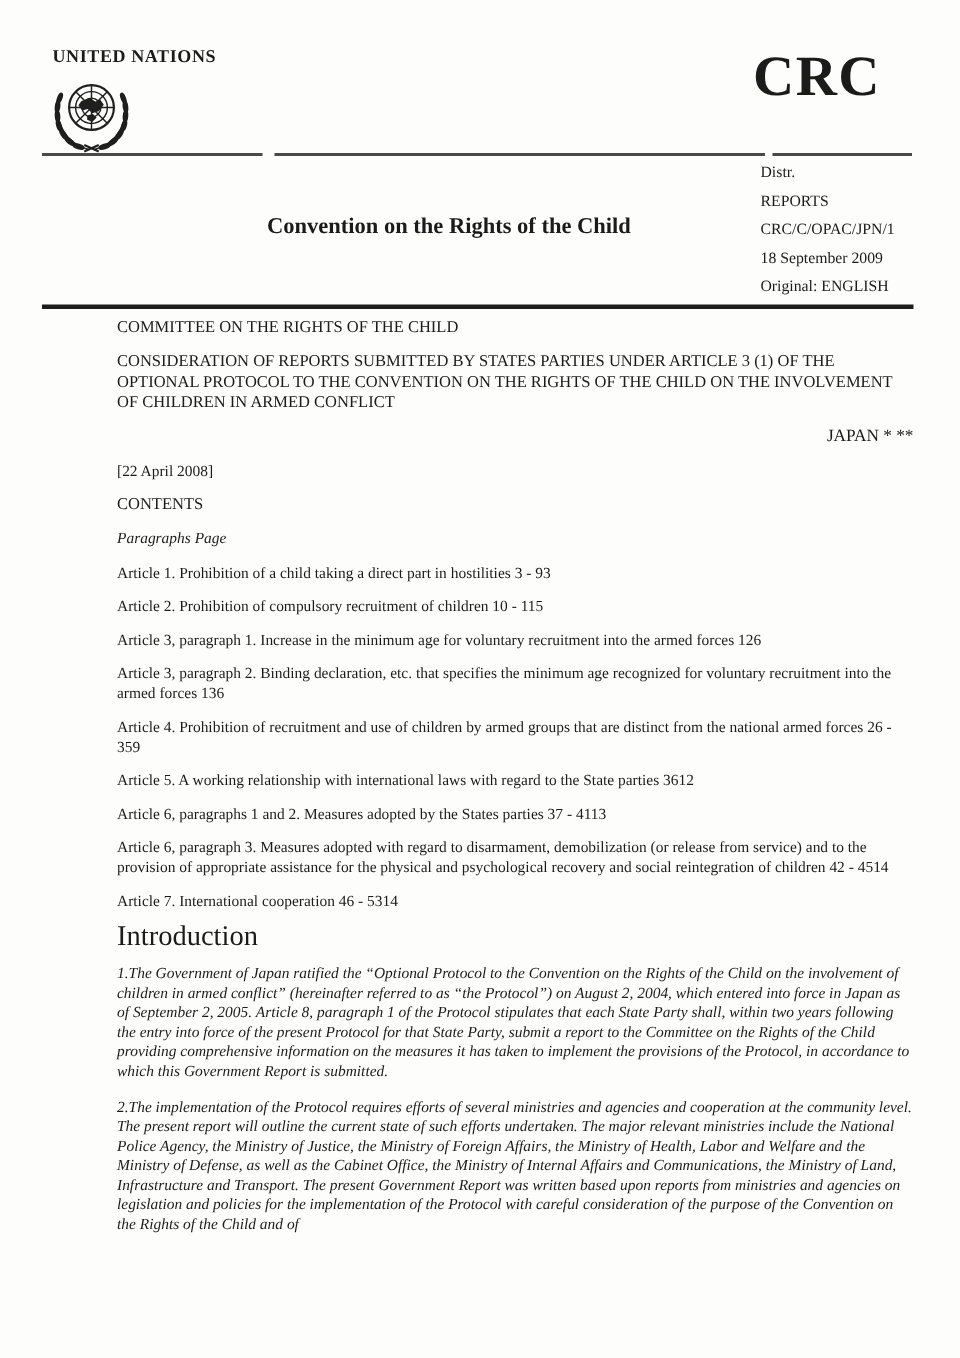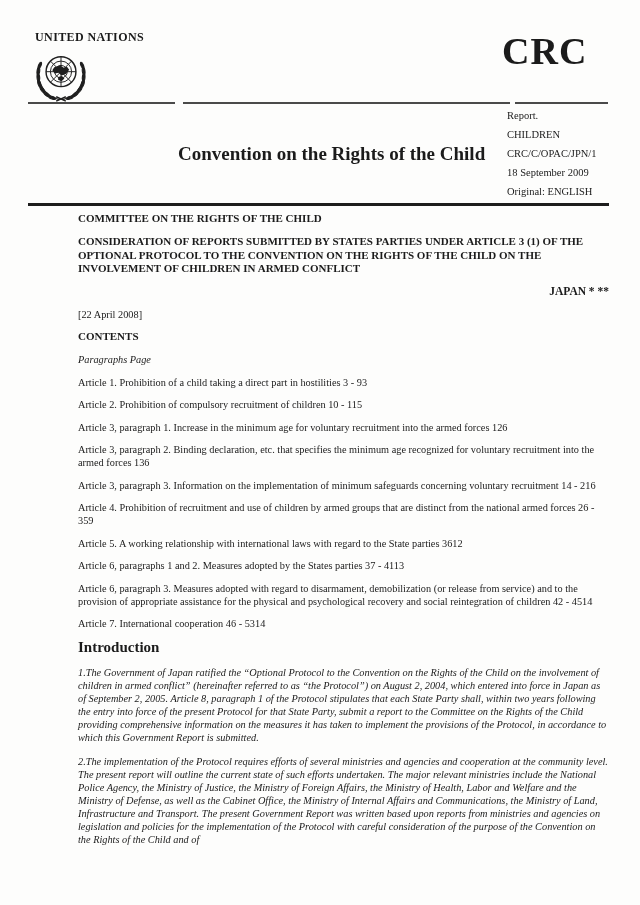--- a/index.html
+++ b/index.html
@@ -33,39 +33,39 @@
   .hrule { position: absolute; top: 102px; height: 2px; background: #4a4a4a; }
   .hrule.seg1 { left: 28px;  width: 147px; }
   .hrule.seg2 { left: 183px; width: 327px; }
   .hrule.seg3 { left: 515px; width: 93px; }
   .distr-block {
     position: absolute; left: 507px; top: 106px;
     font-size: 10.5px; line-height: 19px; white-space: nowrap;
   }
   .doc-title {
     position: absolute; left: 178px; top: 143px;
-    font-size: 19px; font-weight: bold; white-space: nowrap;
+    font-size: 15px; font-weight: bold; white-space: nowrap;
   }
   .thick-rule {
     position: absolute; left: 28px; top: 203px;
     width: 581px; height: 2.5px; background: #1d1d1d;
   }
   
   .body-col {
     position: absolute; left: 78px; top: 212px;
     width: 531px;
     font-size: 10.3px; line-height: 13px;
   }
   .body-col p { margin: 0 0 9.5px 0; }
-  .b { font-weight: bold; }
+  .b { font-weight: normal; }
   .heading { font-size: 11px; line-height: 13.5px; }
   .japan { font-size: 11.5px; text-align: right; }
   .cols-label { font-style: italic; }
   .intro-heading {
-    font-size: 15px; font-weight: bold;
+    font-size: 19px; font-weight: normal;
     margin: 3px 0 11px 0; line-height: 15px;
   }
   .para { margin: 0 0 11px 0 !important; text-align: left; font-style: italic; }
 </style>
 </head>
 <body>
 
 <div id="page">
 
   <div class="un-name">UNITED NATIONS</div>
@@ -115,22 +115,22 @@
     </g>
   </svg>
 
   <div class="crc-symbol">CRC</div>
 
   <div class="hrule seg1"></div>
   <div class="hrule seg2"></div>
   <div class="hrule seg3"></div>
 
   <div class="distr-block">
-    <div>Report.</div>
-    <div>CHILDREN</div>
+    <div>Distr.</div>
+    <div>REPORTS</div>
     <div>CRC/C/OPAC/JPN/1</div>
     <div>18 September 2009</div>
     <div>Original: ENGLISH</div>
   </div>
 
   <div class="doc-title">Convention on the Rights of the Child</div>
 
   <div class="thick-rule"></div>
 
   <div class="body-col">
@@ -138,21 +138,20 @@
     <p class="b heading">CONSIDERATION OF REPORTS SUBMITTED BY STATES PARTIES UNDER ARTICLE 3 (1) OF THE OPTIONAL PROTOCOL TO THE CONVENTION ON THE RIGHTS OF THE CHILD ON THE INVOLVEMENT OF CHILDREN IN ARMED CONFLICT</p>
     <p class="b japan">JAPAN * **</p>
     <p>[22 April 2008]</p>
     <p class="b heading">CONTENTS</p>
     <p class="cols-label">Paragraphs Page</p>
 
     <p>Article 1. Prohibition of a child taking a direct part in hostilities 3 - 93</p>
     <p>Article 2. Prohibition of compulsory recruitment of children 10 - 115</p>
     <p>Article 3, paragraph 1. Increase in the minimum age for voluntary recruitment into the armed forces 126</p>
     <p>Article 3, paragraph 2. Binding declaration, etc. that specifies the minimum age recognized for voluntary recruitment into the armed forces 136</p>
-    <p>Article 3, paragraph 3. Information on the implementation of minimum safeguards concerning voluntary recruitment 14 - 216</p>
     <p>Article 4. Prohibition of recruitment and use of children by armed groups that are distinct from the national armed forces 26 - 359</p>
     <p>Article 5. A working relationship with international laws with regard to the State parties 3612</p>
     <p>Article 6, paragraphs 1 and 2. Measures adopted by the States parties 37 - 4113</p>
     <p>Article 6, paragraph 3. Measures adopted with regard to disarmament, demobilization (or release from service) and to the provision of appropriate assistance for the physical and psychological recovery and social reintegration of children 42 - 4514</p>
     <p>Article 7. International cooperation 46 - 5314</p>
 
     <div class="intro-heading">Introduction</div>
 
     <p class="para">1.The Government of Japan ratified the “Optional Protocol to the Convention on the Rights of the Child on the involvement of children in armed conflict” (hereinafter referred to as “the Protocol”) on August 2, 2004, which entered into force in Japan as of September 2, 2005. Article 8, paragraph 1 of the Protocol stipulates that each State Party shall, within two years following the entry into force of the present Protocol for that State Party, submit a report to the Committee on the Rights of the Child providing comprehensive information on the measures it has taken to implement the provisions of the Protocol, in accordance to which this Government Report is submitted.</p>
     <p class="para">2.The implementation of the Protocol requires efforts of several ministries and agencies and cooperation at the community level. The present report will outline the current state of such efforts undertaken. The major relevant ministries include the National Police Agency, the Ministry of Justice, the Ministry of Foreign Affairs, the Ministry of Health, Labor and Welfare and the Ministry of Defense, as well as the Cabinet Office, the Ministry of Internal Affairs and Communications, the Ministry of Land, Infrastructure and Transport. The present Government Report was written based upon reports from ministries and agencies on legislation and policies for the implementation of the Protocol with careful consideration of the purpose of the Convention on the Rights of the Child and of</p>

